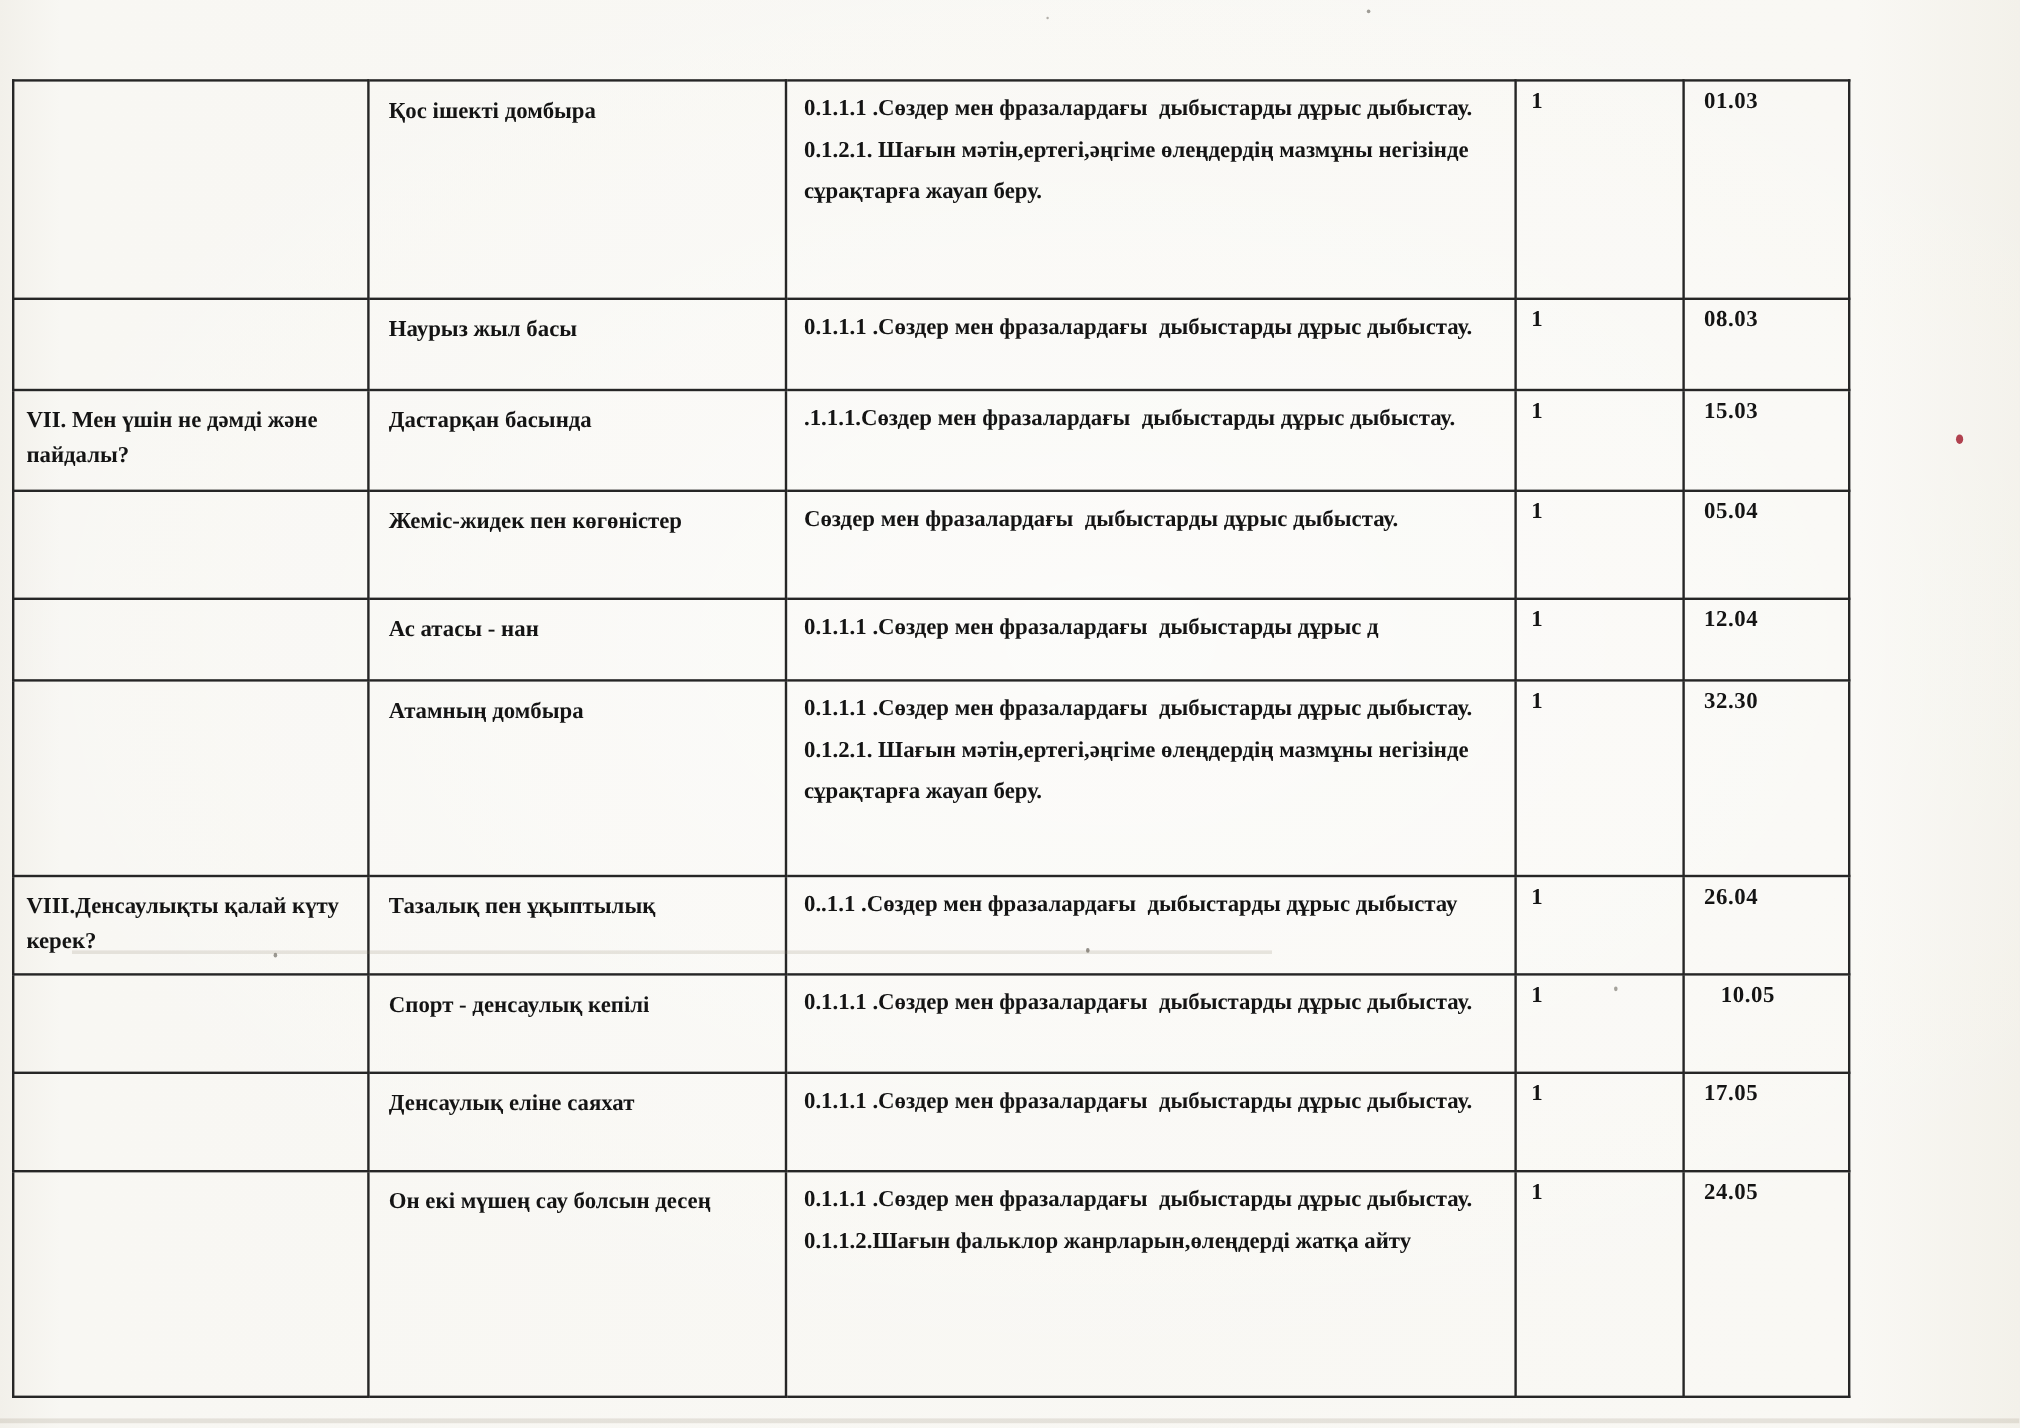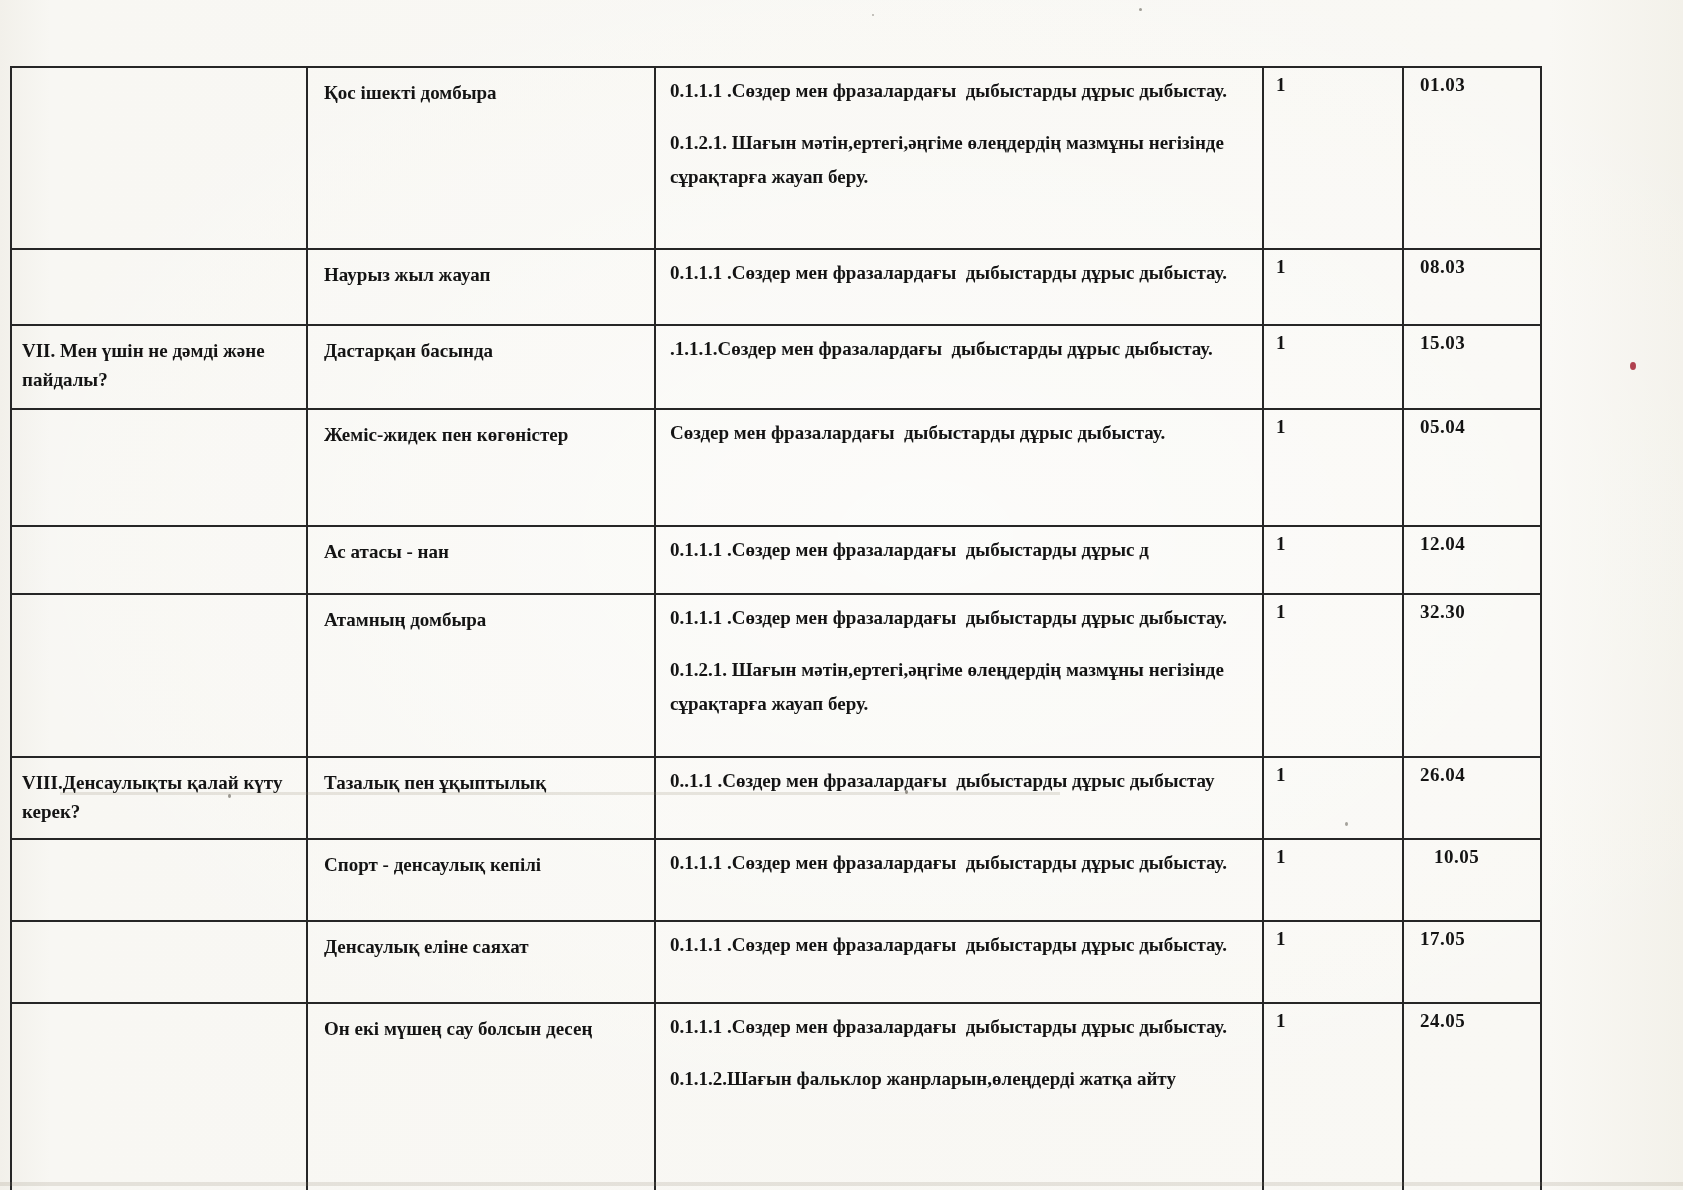--- a/index.html
+++ b/index.html
@@ -36,21 +36,21 @@
     overflow:hidden;
   }
   td.c-section{padding:10px 8px 8px 10px;line-height:1.55;border-radius:31px;}
   td.c-topic{padding:10px 8px 8px 16px;line-height:1.55;}
   td.c-obj{padding:6px 20px 8px 14px;}
   td.c-obj p{
     margin:0;
     line-height:1.82;
     white-space:pre-wrap;
   }
-  td.c-obj p + p{margin-top:17px;}
+  td.c-obj p + p{}
   td.c-hours{padding:6px 4px 4px 12px;}
   td.c-date{padding:6px 4px 0 16px;letter-spacing:.5px;}
   tr[data-row="7"] td.c-date{padding-left:30px;}
   .dot{position:absolute;border-radius:50%;pointer-events:none;}
 </style>
 </head>
 <body>
 
 <div id="scan-page">
 
@@ -68,37 +68,37 @@
       <td class="c-topic"><span>Қос ішекті домбыра</span></td>
       <td class="c-obj">
             <p>0.1.1.1 .Сөздер мен фразалардағы  дыбыстарды дұрыс дыбыстау.</p>
             <p>0.1.2.1. Шағын мәтін,ертегі,әңгіме өлеңдердің мазмұны негізінде сұрақтарға жауап беру.</p>
           </td>
       <td class="c-hours"><span>1</span></td>
       <td class="c-date"><span>01.03</span></td>
     </tr>
         <tr data-row="1" style="height: 76px;">
       <td class="c-section"><span></span></td>
-      <td class="c-topic"><span>Наурыз жыл жауап</span></td>
+      <td class="c-topic"><span>Наурыз жыл басы</span></td>
       <td class="c-obj">
             <p>0.1.1.1 .Сөздер мен фразалардағы  дыбыстарды дұрыс дыбыстау.</p>
           </td>
       <td class="c-hours"><span>1</span></td>
       <td class="c-date"><span>08.03</span></td>
     </tr>
         <tr data-row="2" style="height: 84px;">
       <td class="c-section"><span>VII. Мен үшін не дәмді және пайдалы?</span></td>
       <td class="c-topic"><span>Дастарқан басында</span></td>
       <td class="c-obj">
             <p>.1.1.1.Сөздер мен фразалардағы  дыбыстарды дұрыс дыбыстау.</p>
           </td>
       <td class="c-hours"><span>1</span></td>
       <td class="c-date"><span>15.03</span></td>
     </tr>
-        <tr data-row="3" style="height: 117px; margin-top: 40px;">
+        <tr data-row="3" style="height: 90px; margin-top: 40px;">
       <td class="c-section"><span></span></td>
       <td class="c-topic"><span>Жеміс-жидек пен көгөністер</span></td>
       <td class="c-obj">
             <p>Сөздер мен фразалардағы  дыбыстарды дұрыс дыбыстау.</p>
           </td>
       <td class="c-hours"><span>1</span></td>
       <td class="c-date"><span>05.04</span></td>
     </tr>
         <tr data-row="4" style="height: 68px;">
       <td class="c-section"><span></span></td>

